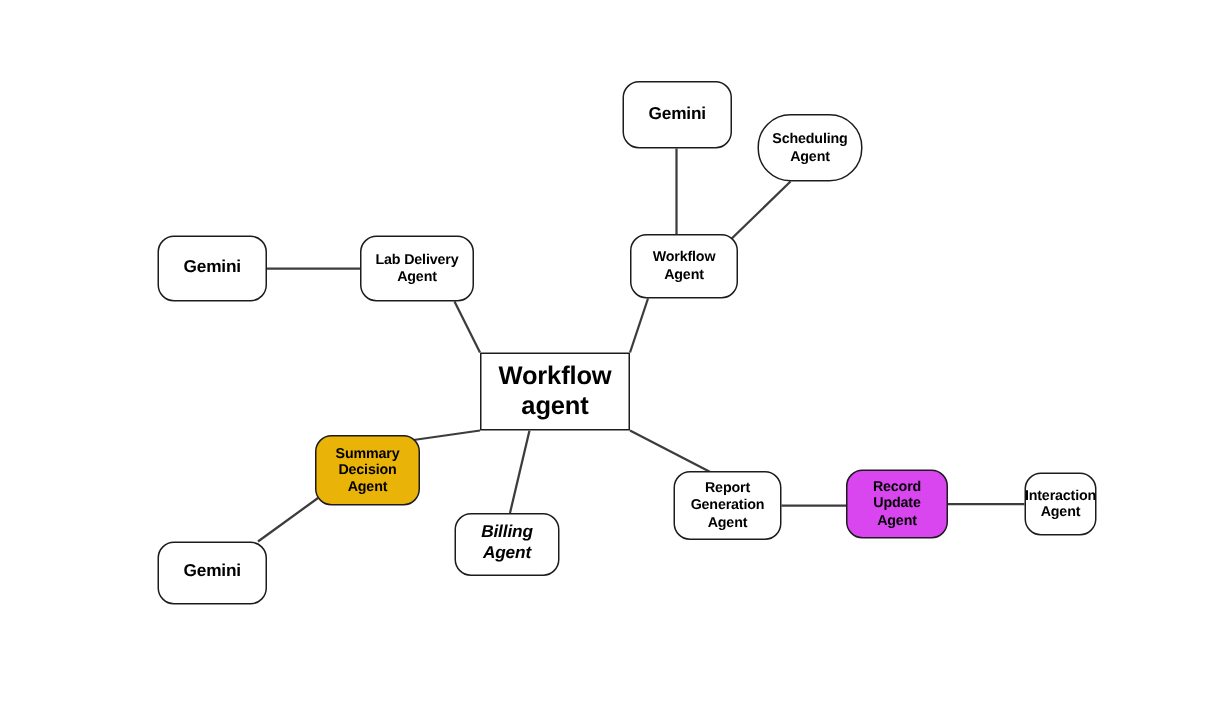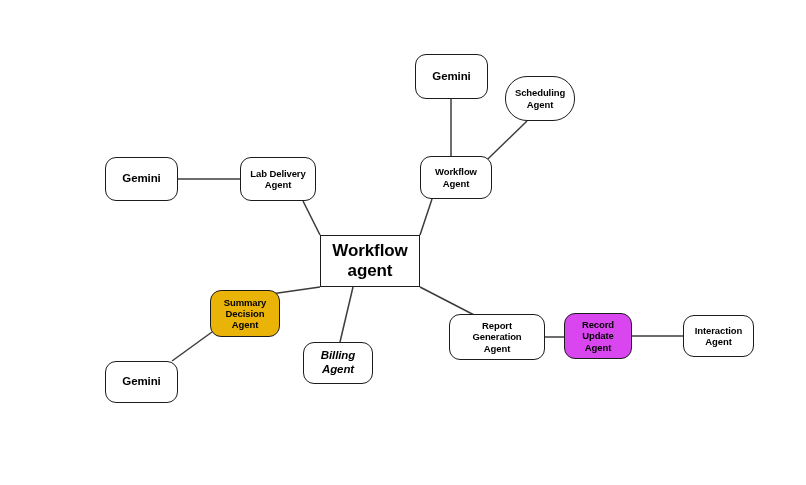--- a/index.html
+++ b/index.html
@@ -75,22 +75,22 @@
 Agent</div>
       <div class="node rounded" style="left: 105px; top: 157px; width: 73px; height: 44px; font-size: 11.5px; background: rgb(255, 255, 255); border-color: rgb(28, 28, 28);">Gemini</div>
       <div class="node rounded" style="left: 240px; top: 157px; width: 76px; height: 44px; font-size: 9.5px; background: rgb(255, 255, 255); border-color: rgb(28, 28, 28);">Lab Delivery
 Agent</div>
       <div class="node rounded" style="left: 210px; top: 290px; width: 70px; height: 47px; font-size: 9.5px; background: #eab308; border-color: rgb(28, 28, 28);">Summary
 Decision
 Agent</div>
       <div class="node rounded" style="left: 105px; top: 361px; width: 73px; height: 42px; font-size: 11.5px; background: rgb(255, 255, 255); border-color: rgb(28, 28, 28);">Gemini</div>
       <div class="node rounded" style="left: 303px; top: 342px; width: 70px; height: 42px; font-size: 11.5px; background: rgb(255, 255, 255); border-color: rgb(28, 28, 28); font-style: italic;">Billing
 Agent</div>
-      <div class="node rounded" style="left: 449px; top: 314px; width: 96px; height: 46px; font-size: 9.5px; background: rgb(255, 255, 255); border-color: rgb(28, 28, 28);">Report
+      <div class="node rounded" style="left: 449px; top: 314px; width: 72px; height: 46px; font-size: 9.5px; background: rgb(255, 255, 255); border-color: rgb(28, 28, 28);">Report
 Generation
 Agent</div>
       <div class="node rounded" style="left: 564px; top: 313px; width: 68px; height: 46px; font-size: 9.5px; background: #d946ef; border-color: rgb(28, 28, 28);">Record
 Update
 Agent</div>
-      <div class="node rounded" style="left: 683px; top: 315px; width: 71px; height: 42px; font-size: 9.5px; background: rgb(255, 255, 255); border-color: rgb(28, 28, 28);">Interaction
+      <div class="node rounded" style="left: 683px; top: 315px; width: 48px; height: 42px; font-size: 9.5px; background: rgb(255, 255, 255); border-color: rgb(28, 28, 28);">Interaction
 Agent</div>
     </div>
 </div>
 
 </body></html>

